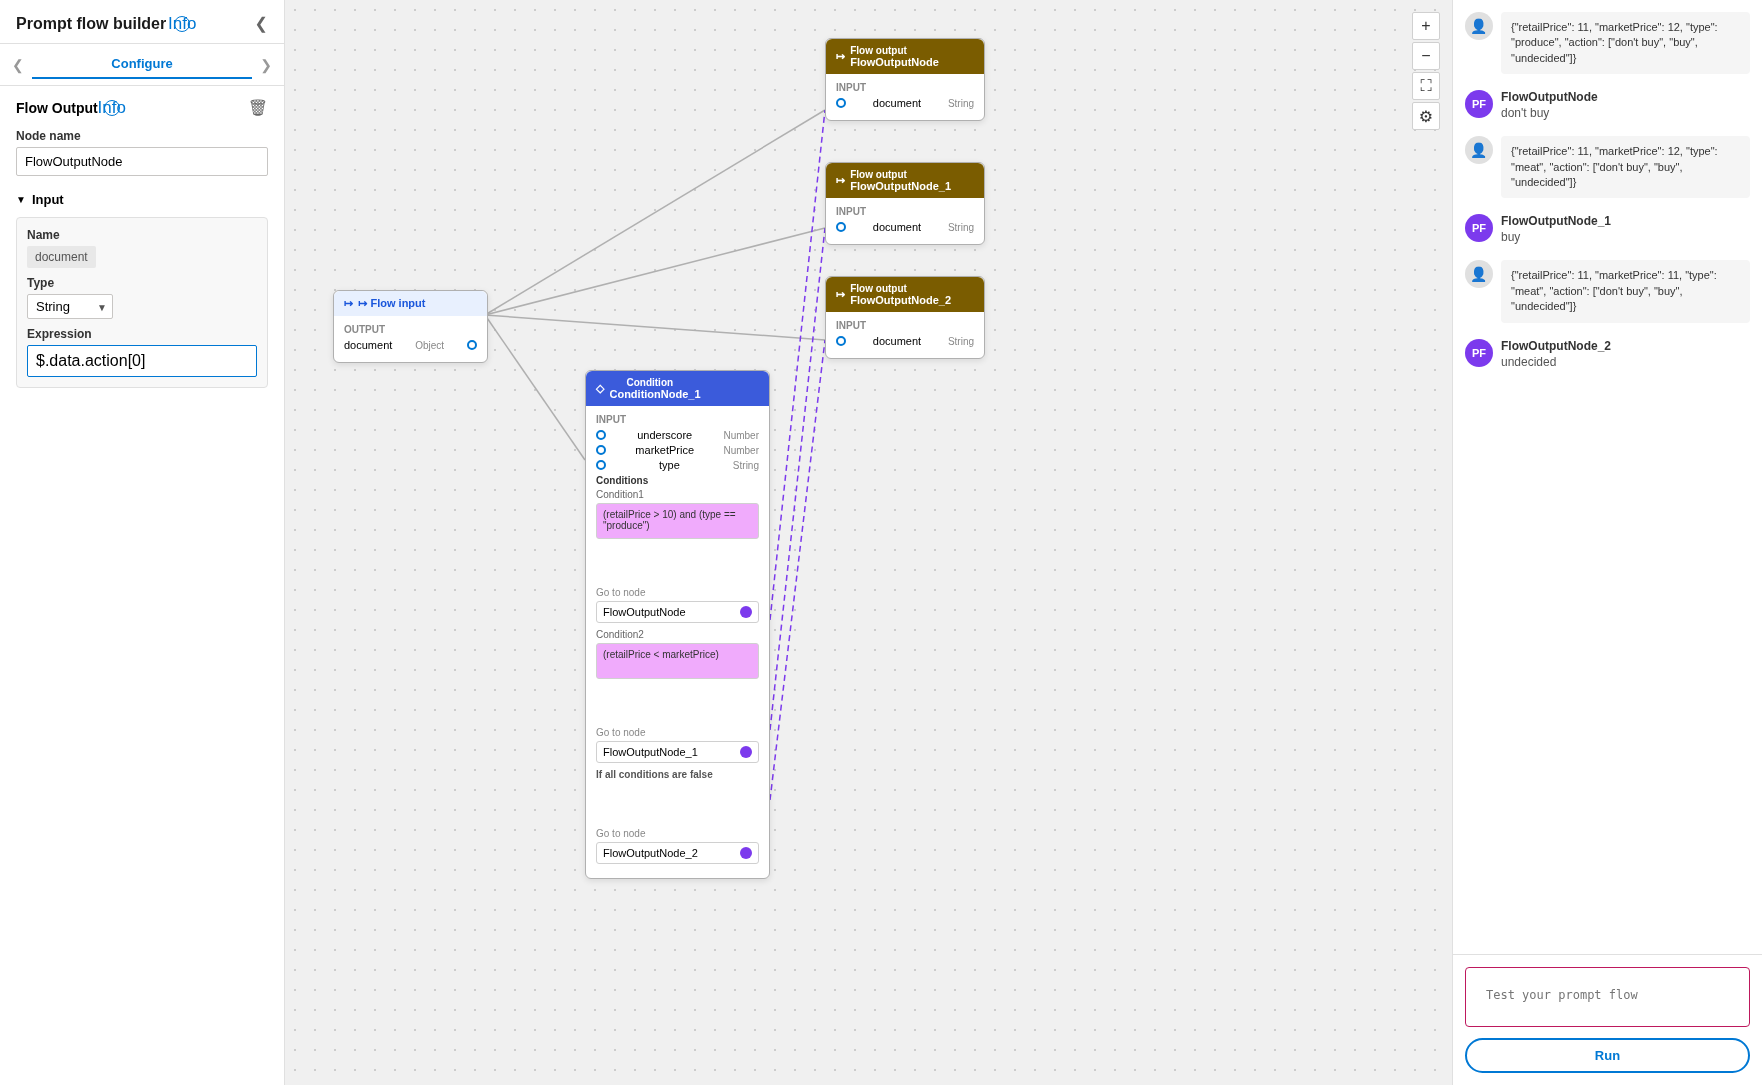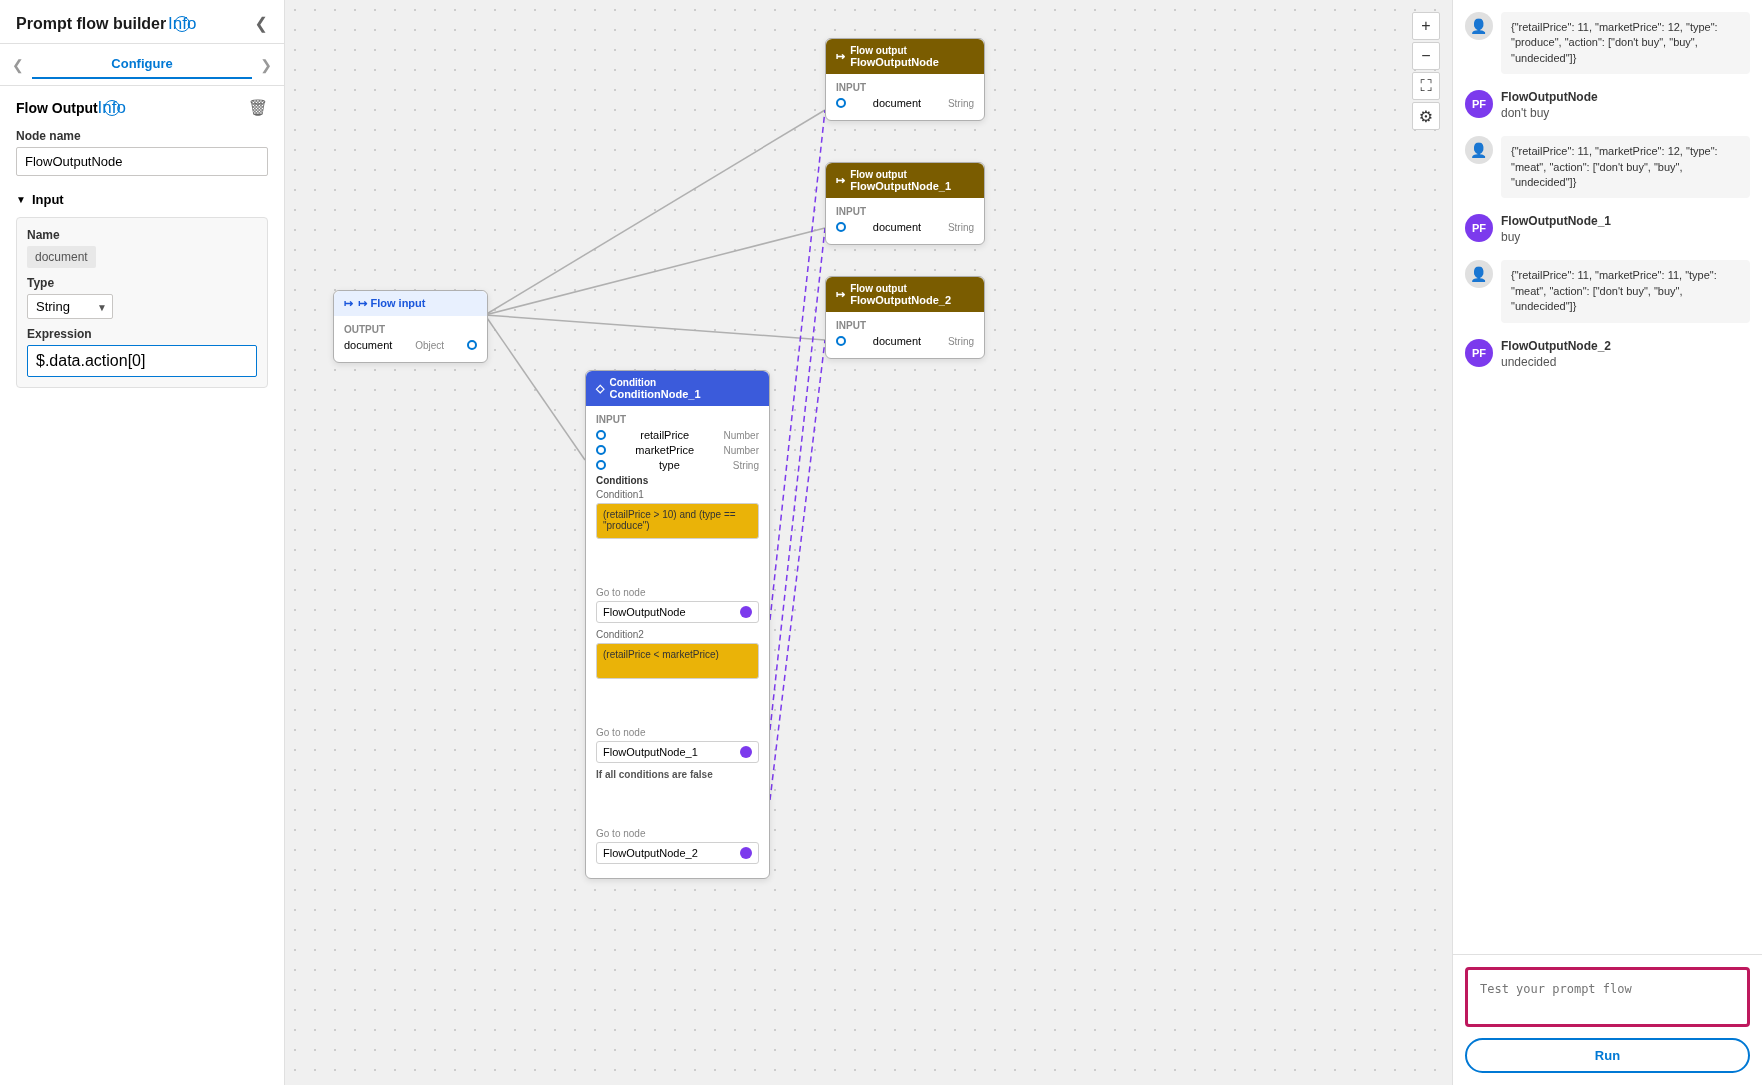--- a/index.html
+++ b/index.html
@@ -273,21 +273,21 @@
       border: 1px solid #b0b0b0;
       border-radius: 6px;
       box-shadow: 0 2px 6px rgba(0,0,0,0.1);
     }
     .condition-box {
       border: 1px solid #d0d0d0;
       border-radius: 3px;
       padding: 5px 6px;
       font-size: 10px;
       color: #333;
-      background: #eab308;
+      background: #f0abfc;
       margin-bottom: 5px;
       min-height: 36px;
     }
     .go-to-label { font-size: 10px; color: #888; margin-bottom: 3px; margin-top: 48px; }
     .go-to-box {
       background: #fff;
       border: 1px solid #d0d0d0;
       border-radius: 3px;
       padding: 4px 6px;
       font-size: 11px;
@@ -366,23 +366,23 @@
       font-size: 12px;
       color: #555;
     }
 
     .chat-input-area {
       padding: 12px;
       border-top: 1px solid #e0e0e0;
     }
     .chat-textarea {
       width: 100%;
-      border: 3px solid #be185d;
+      border: 1px solid #be185d;
       border-radius: 4px;
-      padding: 12px;
+      padding: 20px;
       font-size: 12px;
       resize: none;
       height: 60px;
       outline: none;
       margin-bottom: 8px;
       color: #4c1d95;
     }
     .run-btn {
       width: 100%;
       background: transparent;
@@ -533,29 +533,29 @@
         <span>document</span>
         <span class="node-type">String</span>
       </div>
     </div>
   </div>
 
   <div class="node-condition">
     <div class="node-header node-header-condition">
       <span>◇</span>
       <div>
-        <div style="font-size:10px;">Condition</div>
+        <div style="font-size:10px;margin-left:17px;">Condition</div>
         <div style="font-size:11px; font-weight:700;">ConditionNode_1</div>
       </div>
     </div>
     <div class="node-body">
       <div class="node-label">Input</div>
       <div class="node-row">
         <span class="node-dot"></span>
-        <span>retailPrice</span>
+        <span>underscore</span>
         <span class="node-type">Number</span>
       </div>
       <div class="node-row">
         <span class="node-dot"></span>
         <span>marketPrice</span>
         <span class="node-type">Number</span>
       </div>
       <div class="node-row">
         <span class="node-dot"></span>
         <span>type</span>

